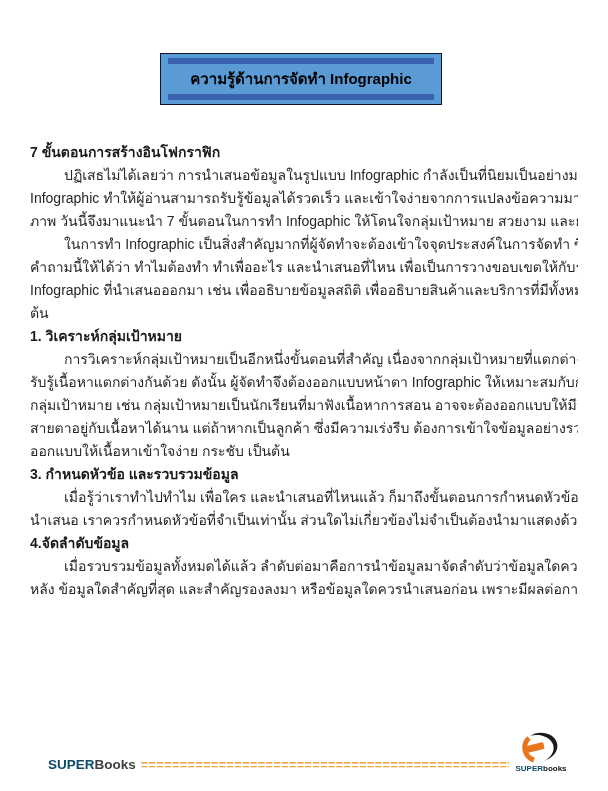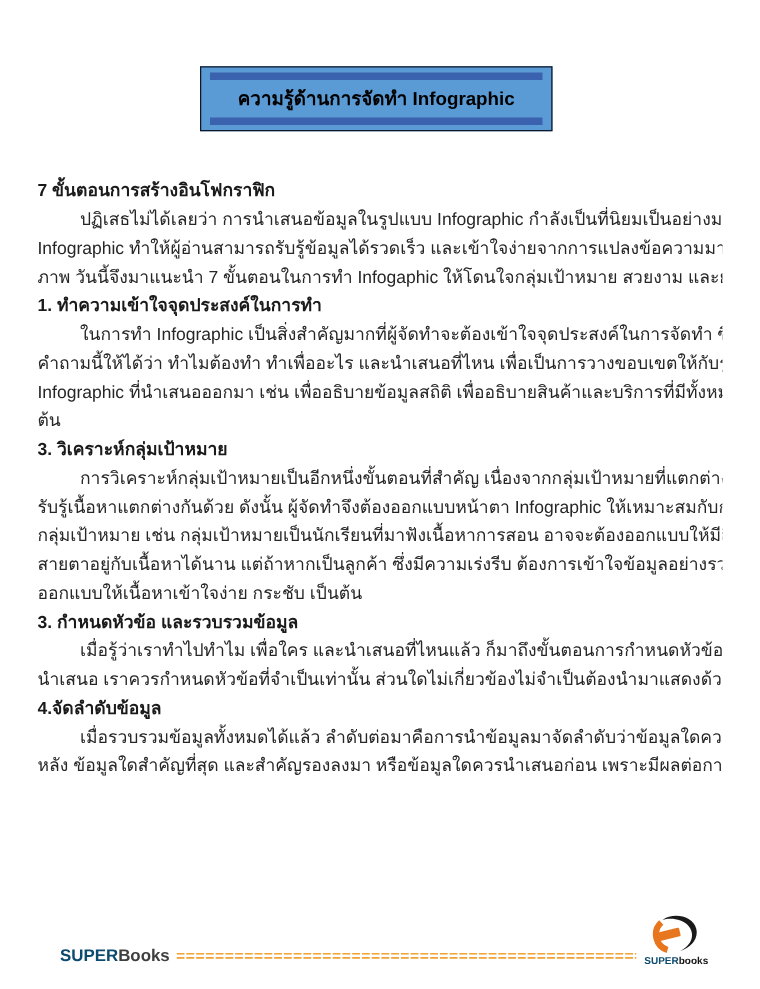--- a/index.html
+++ b/index.html
@@ -73,27 +73,26 @@
     <div class="title-bar bottom"></div>
   </div>
 
   <div class="content">
 
     <div class="line heading">7 ขั้นตอนการสร้างอินโฟกราฟิก</div>
     <div class="line indent">ปฏิเสธไม่ได้เลยว่า การนำเสนอข้อมูลในรูปแบบ Infographic กำลังเป็นที่นิยมเป็นอย่างมาก เพราะ</div>
     <div class="line">Infographic ทำให้ผู้อ่านสามารถรับรู้ข้อมูลได้รวดเร็ว และเข้าใจง่ายจากการแปลงข้อความมากมายให้ออกมาเป็น</div>
     <div class="line">ภาพ วันนี้จึงมาแนะนำ 7 ขั้นตอนในการทำ Infogaphic ให้โดนใจกลุ่มเป้าหมาย สวยงาม และยังสามารถรับรู้</div>
 
-    <div class="line heading">1. ทำความเข้าใจจุดประสงค์ในการทำ</div>
     <div class="line indent">ในการทำ Infographic เป็นสิ่งสำคัญมากที่ผู้จัดทำจะต้องเข้าใจจุดประสงค์ในการจัดทำ ซึ่งควรตอบ</div>
     <div class="line">คำถามนี้ให้ได้ว่า ทำไมต้องทำ ทำเพื่ออะไร และนำเสนอที่ไหน เพื่อเป็นการวางขอบเขตให้กับรูปแบบหรือหน้าตา</div>
     <div class="line">Infographic ที่นำเสนอออกมา เช่น เพื่ออธิบายข้อมูลสถิติ เพื่ออธิบายสินค้าและบริการที่มีทั้งหมดในบริษัท เป็น</div>
     <div class="line">ต้น</div>
 
-    <div class="line heading">3. วิเคราะห์กลุ่มเป้าหมาย</div>
+    <div class="line heading">1. วิเคราะห์กลุ่มเป้าหมาย</div>
     <div class="line indent">การวิเคราะห์กลุ่มเป้าหมายเป็นอีกหนึ่งขั้นตอนที่สำคัญ เนื่องจากกลุ่มเป้าหมายที่แตกต่างกัน ส่งผลให้การ</div>
     <div class="line">รับรู้เนื้อหาแตกต่างกันด้วย ดังนั้น ผู้จัดทำจึงต้องออกแบบหน้าตา Infographic ให้เหมาะสมกับการรับรู้ของ</div>
     <div class="line">กลุ่มเป้าหมาย เช่น กลุ่มเป้าหมายเป็นนักเรียนที่มาฟังเนื้อหาการสอน อาจจะต้องออกแบบให้มีสีสันที่ดึงดูดใจ ให้</div>
     <div class="line">สายตาอยู่กับเนื้อหาได้นาน แต่ถ้าหากเป็นลูกค้า ซึ่งมีความเร่งรีบ ต้องการเข้าใจข้อมูลอย่างรวดเร็ว ก็จะต้อง</div>
     <div class="line">ออกแบบให้เนื้อหาเข้าใจง่าย กระชับ เป็นต้น</div>
 
     <div class="line heading">3. กำหนดหัวข้อ และรวบรวมข้อมูล</div>
     <div class="line indent">เมื่อรู้ว่าเราทำไปทำไม เพื่อใคร และนำเสนอที่ไหนแล้ว ก็มาถึงขั้นตอนการกำหนดหัวข้อที่ต้องการจะ</div>
     <div class="line">นำเสนอ เราควรกำหนดหัวข้อที่จำเป็นเท่านั้น ส่วนใดไม่เกี่ยวข้องไม่จำเป็นต้องนำมาแสดงด้วย เนื่องจากจะทำให้</div>
 

